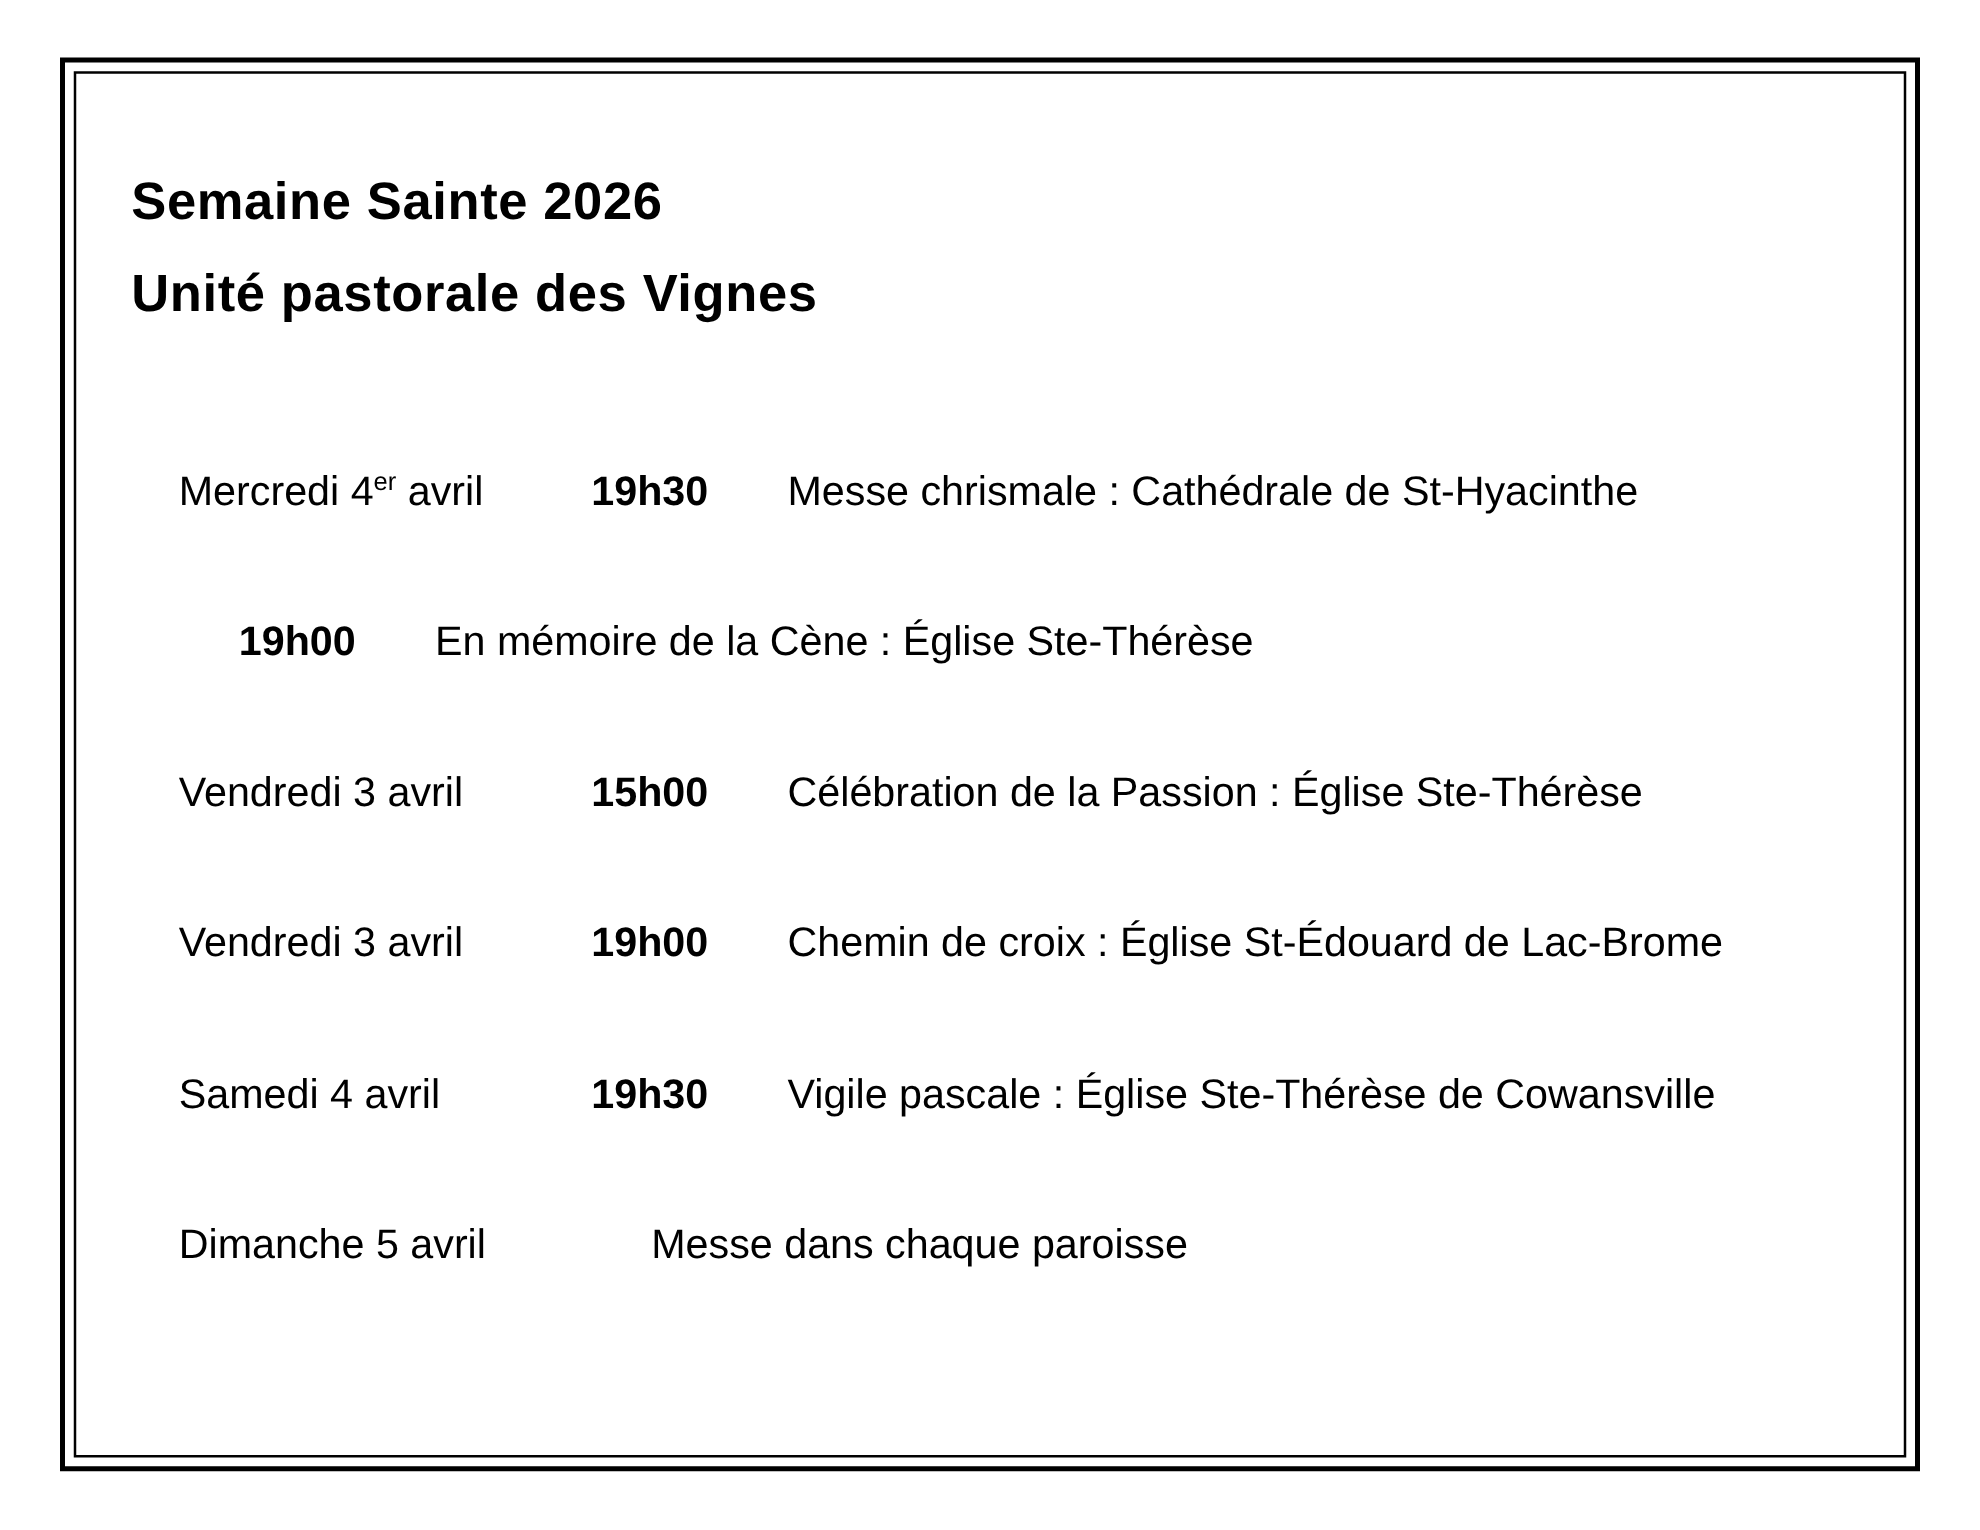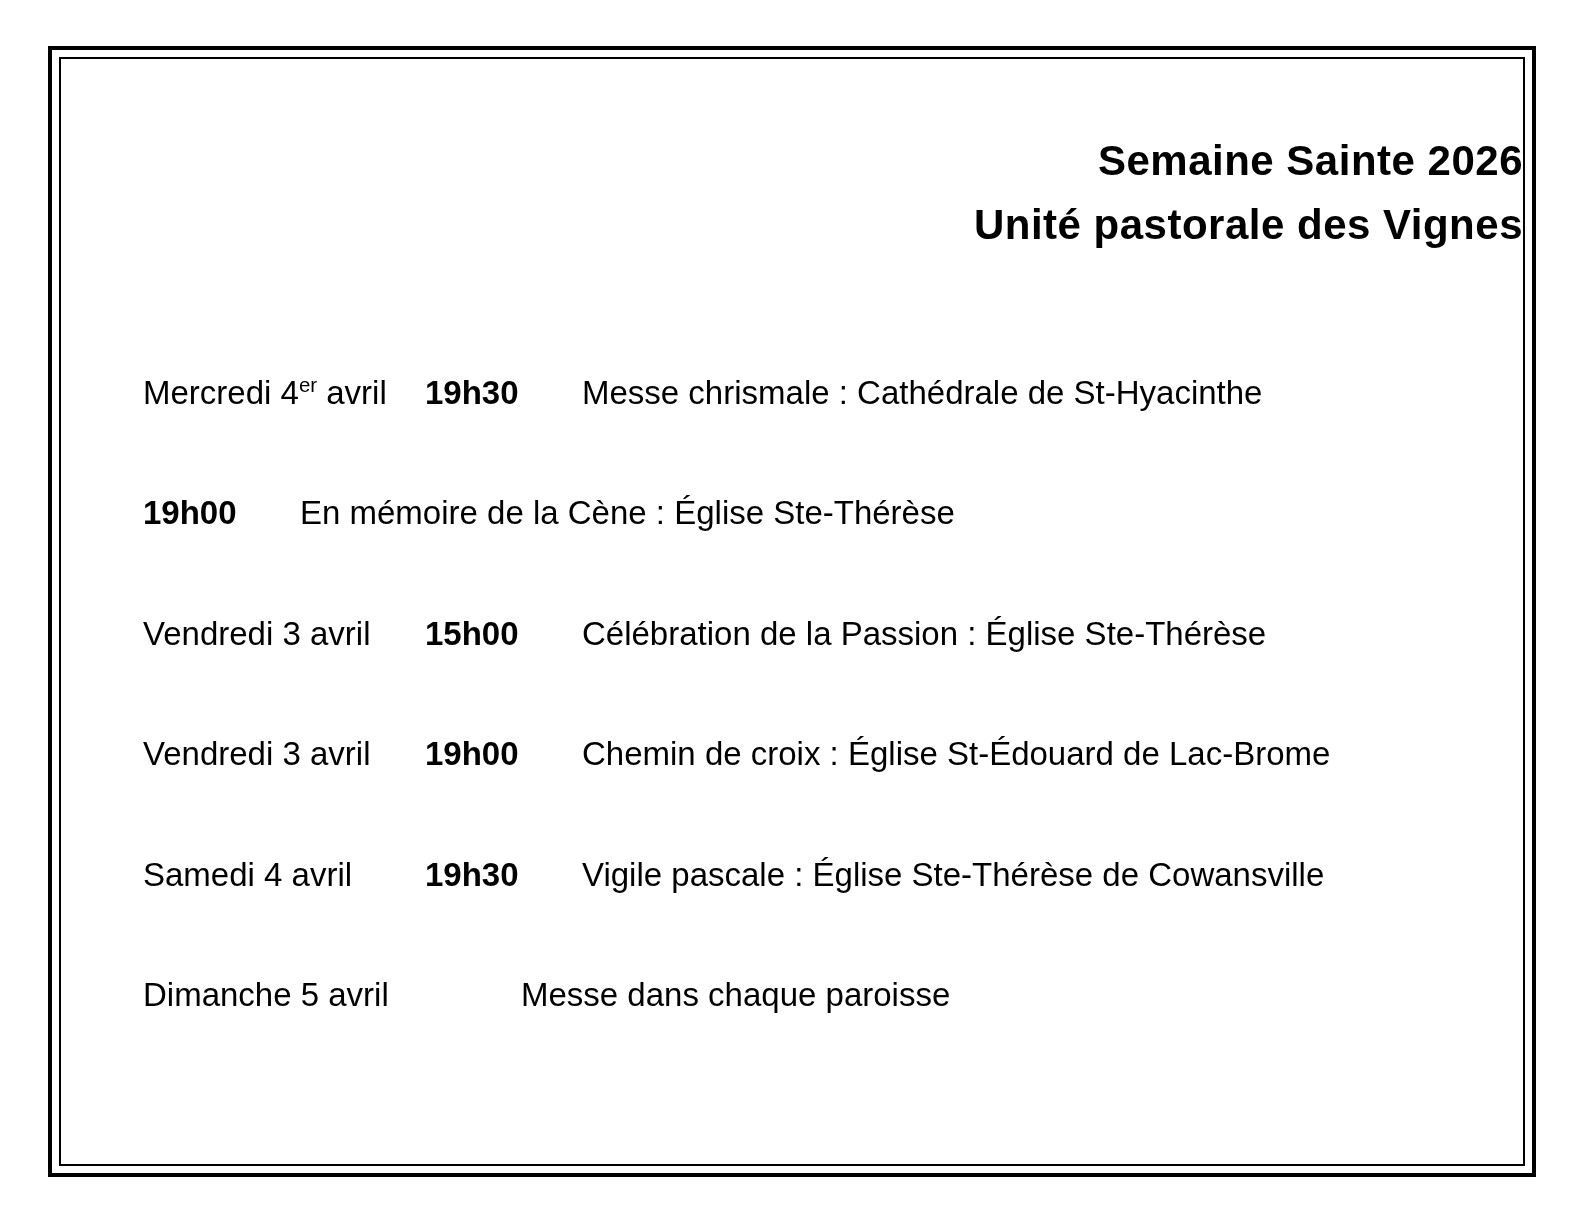--- a/index.html
+++ b/index.html
@@ -36,33 +36,33 @@
   .content {
     position: absolute;
     left: 0;
     top: 0;
     right: 0;
     bottom: 0;
   }
   .title-block {
     position: absolute;
     top: 78px;
-    left: 6px;
+    left: 16px;
     right: 0;
-    text-align: right;
+    text-align: left;
     padding-left: 28px;
   }
   .title-line {
     font-size: 42px;
     font-weight: bold;
     line-height: 48px;
     letter-spacing: 0.5px;
   }
   .title-line + .title-line {
-    margin-top: 16px;
+    margin-top: 26px;
   }
   .row {
     position: absolute;
     left: 82px;
     right: 20px;
     display: flex;
     align-items: baseline;
     font-size: 33px;
     line-height: 44px;
     white-space: nowrap;
@@ -74,20 +74,21 @@
   .row-4 { top: 794px; }
   .row-5 { top: 914px; }
   .col-day {
     width: 282px;
     flex-shrink: 0;
   }
   .col-time {
     width: 128px;
     flex-shrink: 0;
     font-weight: bold;
+    margin-left: 48px;
   }
   .col-event {
     flex: 1;
     margin-left: 29px;
   }
   .row--last .col-day {
     width: 349px;
   }
   .row--last .col-time {
     width: 208px;

